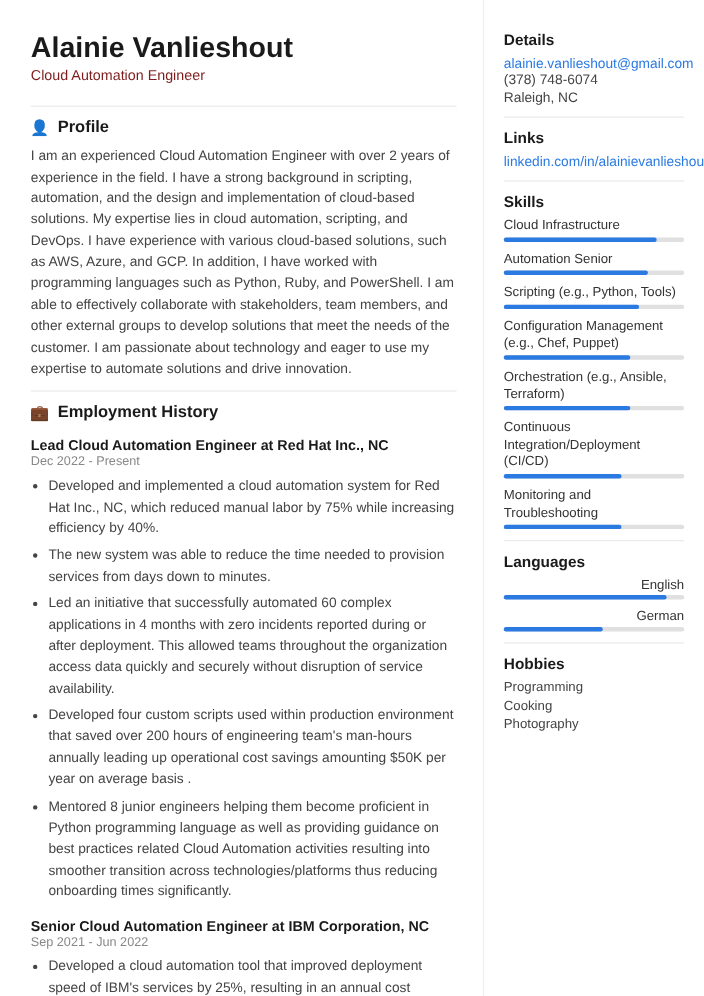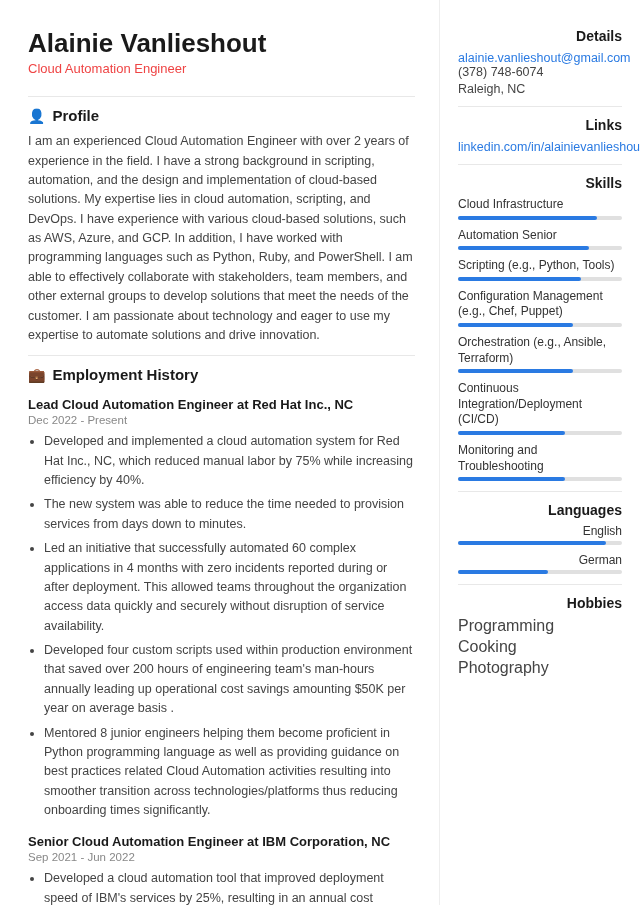--- a/index.html
+++ b/index.html
@@ -30,21 +30,21 @@
 
     
     .name {
       font-size: 26px;
       font-weight: bold;
       color: #1a1a1a;
       line-height: 1.2;
     }
     .job-title {
       font-size: 13px;
-      color: #ef4444;
+      color: #7f1d1d;
       margin-top: 2px;
       margin-bottom: 20px;
     }
 
     
     .section-title {
       font-size: 15px;
       font-weight: bold;
       color: #1a1a1a;
       display: flex;
@@ -94,21 +94,20 @@
     
     .right-section-title {
       font-size: 14px;
       font-weight: bold;
       color: #1a1a1a;
       margin-top: 18px;
       margin-bottom: 6px;
     }
     .right-section-title:first-of-type {
       margin-top: 0;
-      text-align: right;
     }
     .detail-line {
       font-size: 12.5px;
       color: #444;
       margin-bottom: 3px;
     }
     .detail-link {
       font-size: 12.5px;
       color: #2a7ae2;
       margin-bottom: 3px;
@@ -154,21 +153,21 @@
       border-radius: 2px;
     }
     .lang-bar-fill {
       height: 4px;
       background: #2a7ae2;
       border-radius: 2px;
     }
 
     
     .hobby-item {
-      font-size: 16px;
+      font-size: 12px;
       color: #444;
       margin-bottom: 3px;
     }
 
     hr.section-divider {
       border: none;
       border-top: 1px solid #e8e8e8;
       margin: 10px 0 10px 0;
     }
   </style>

